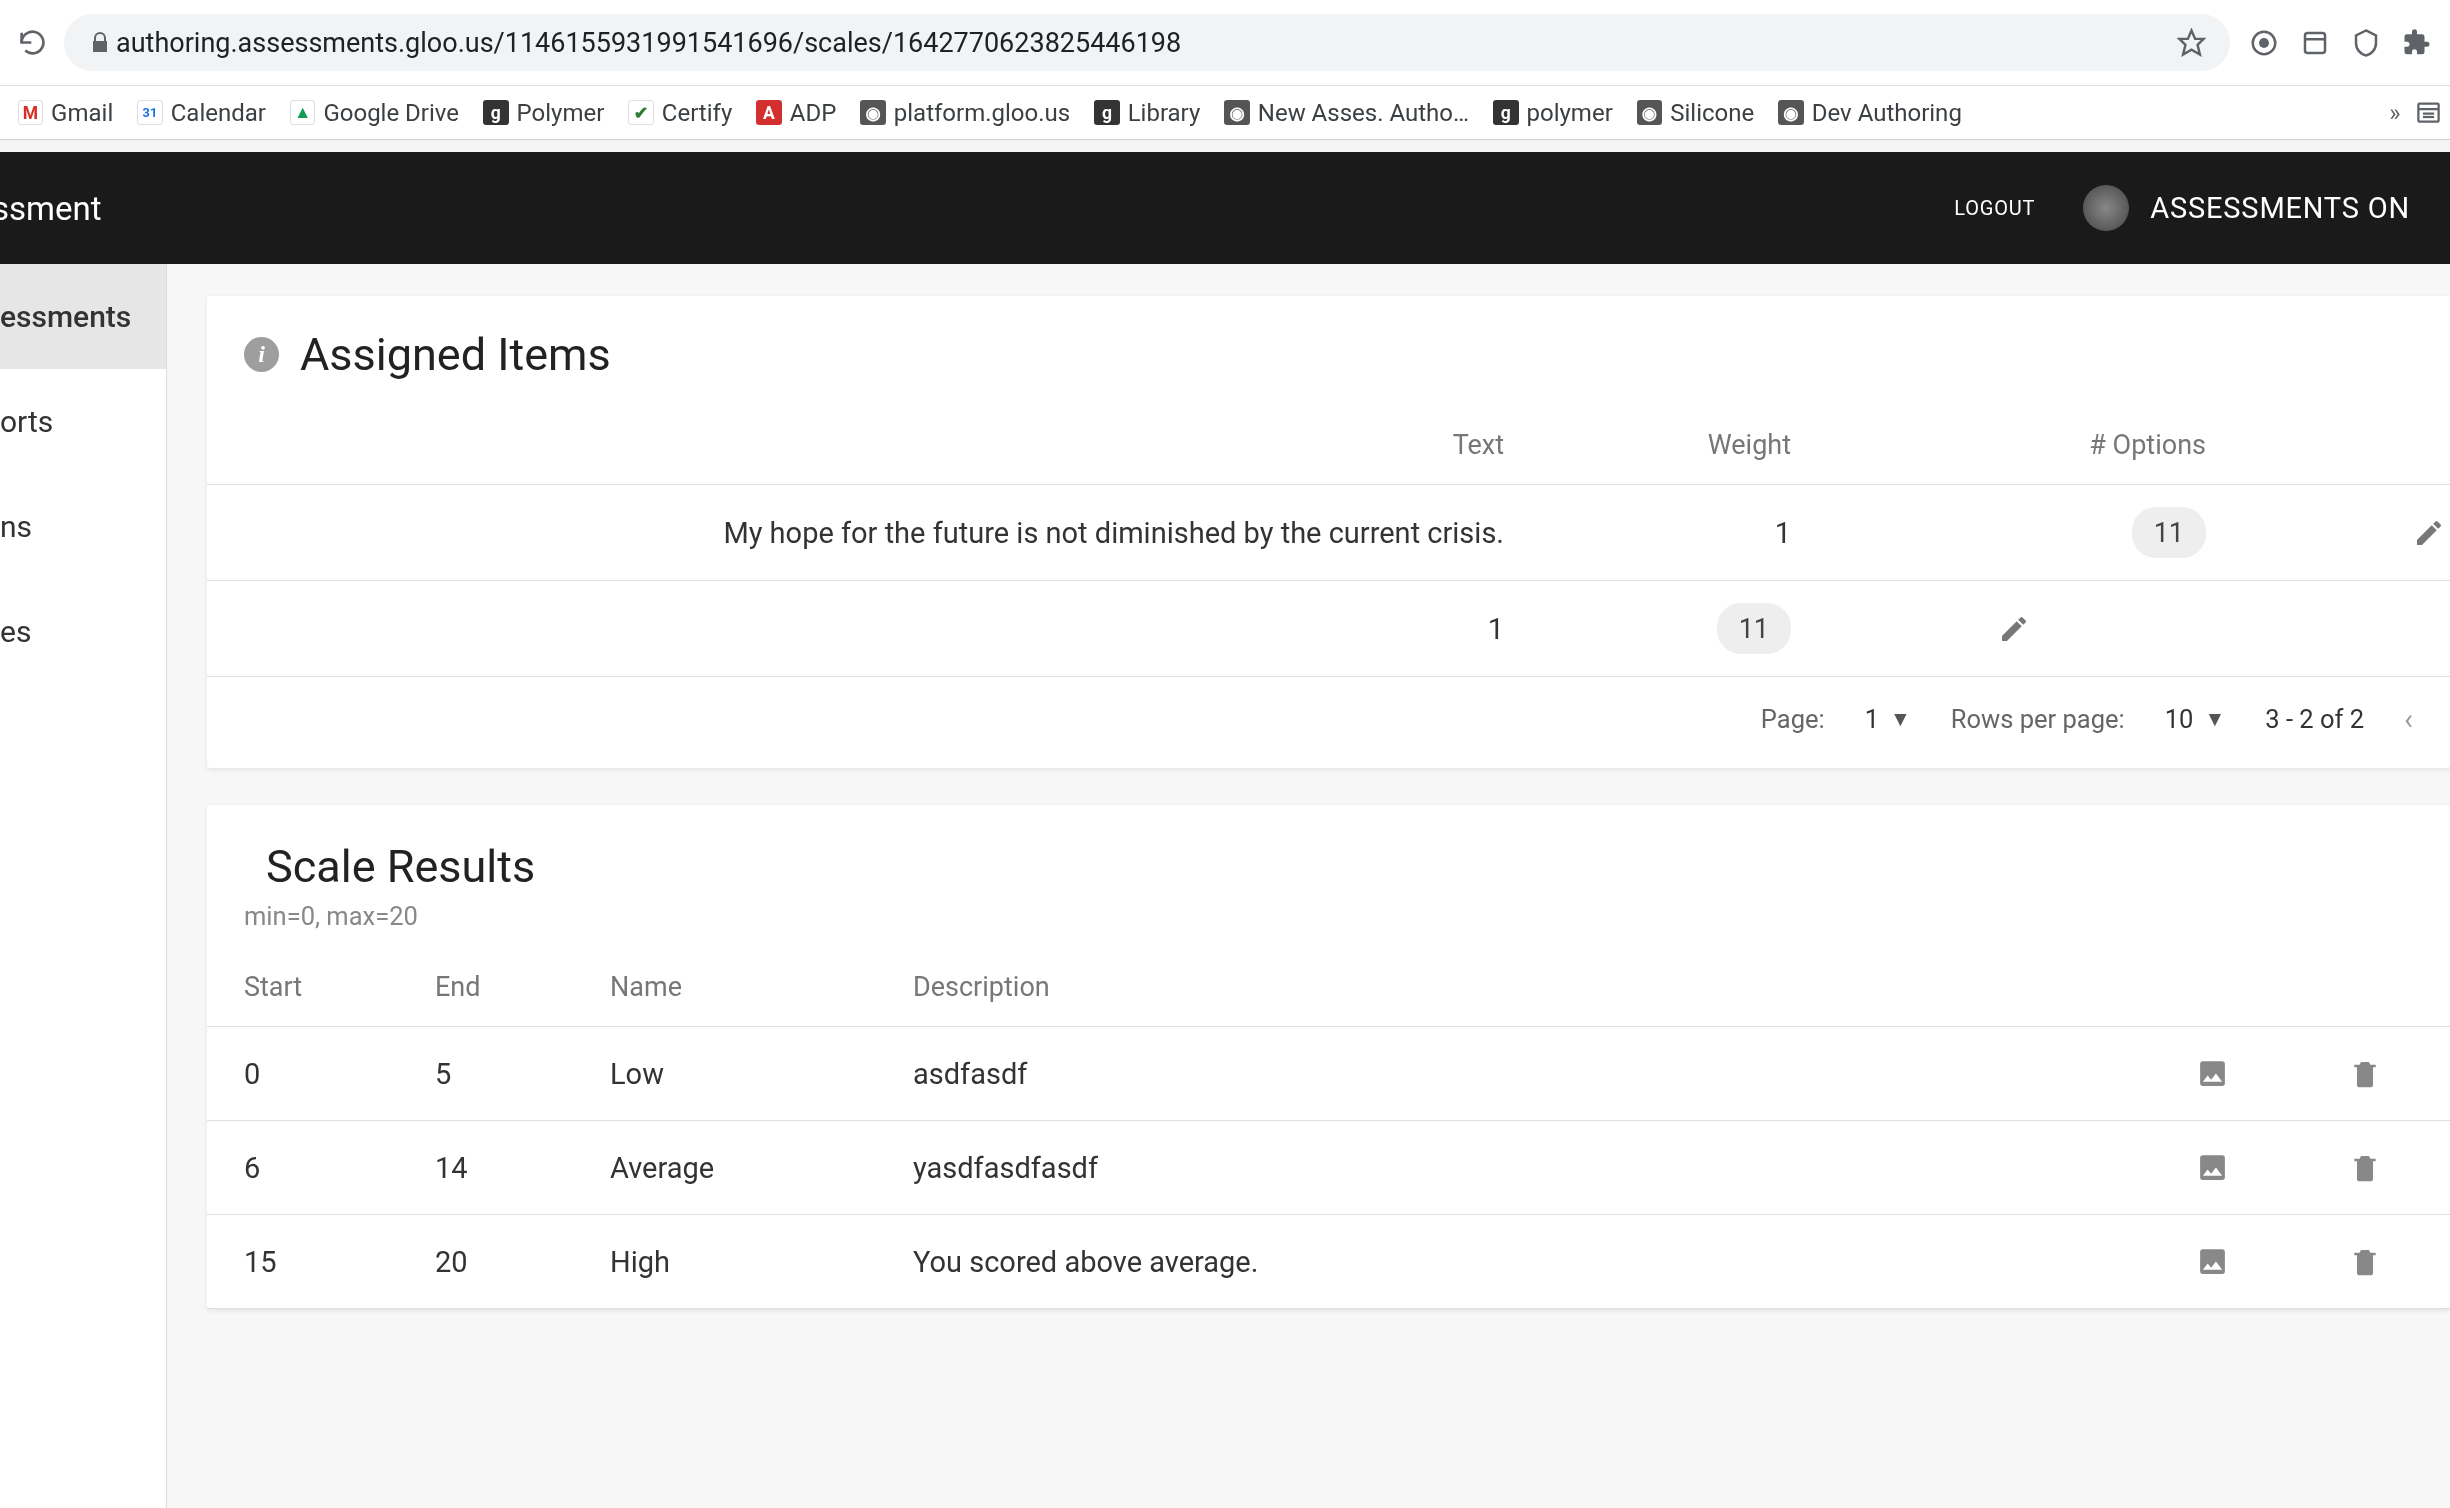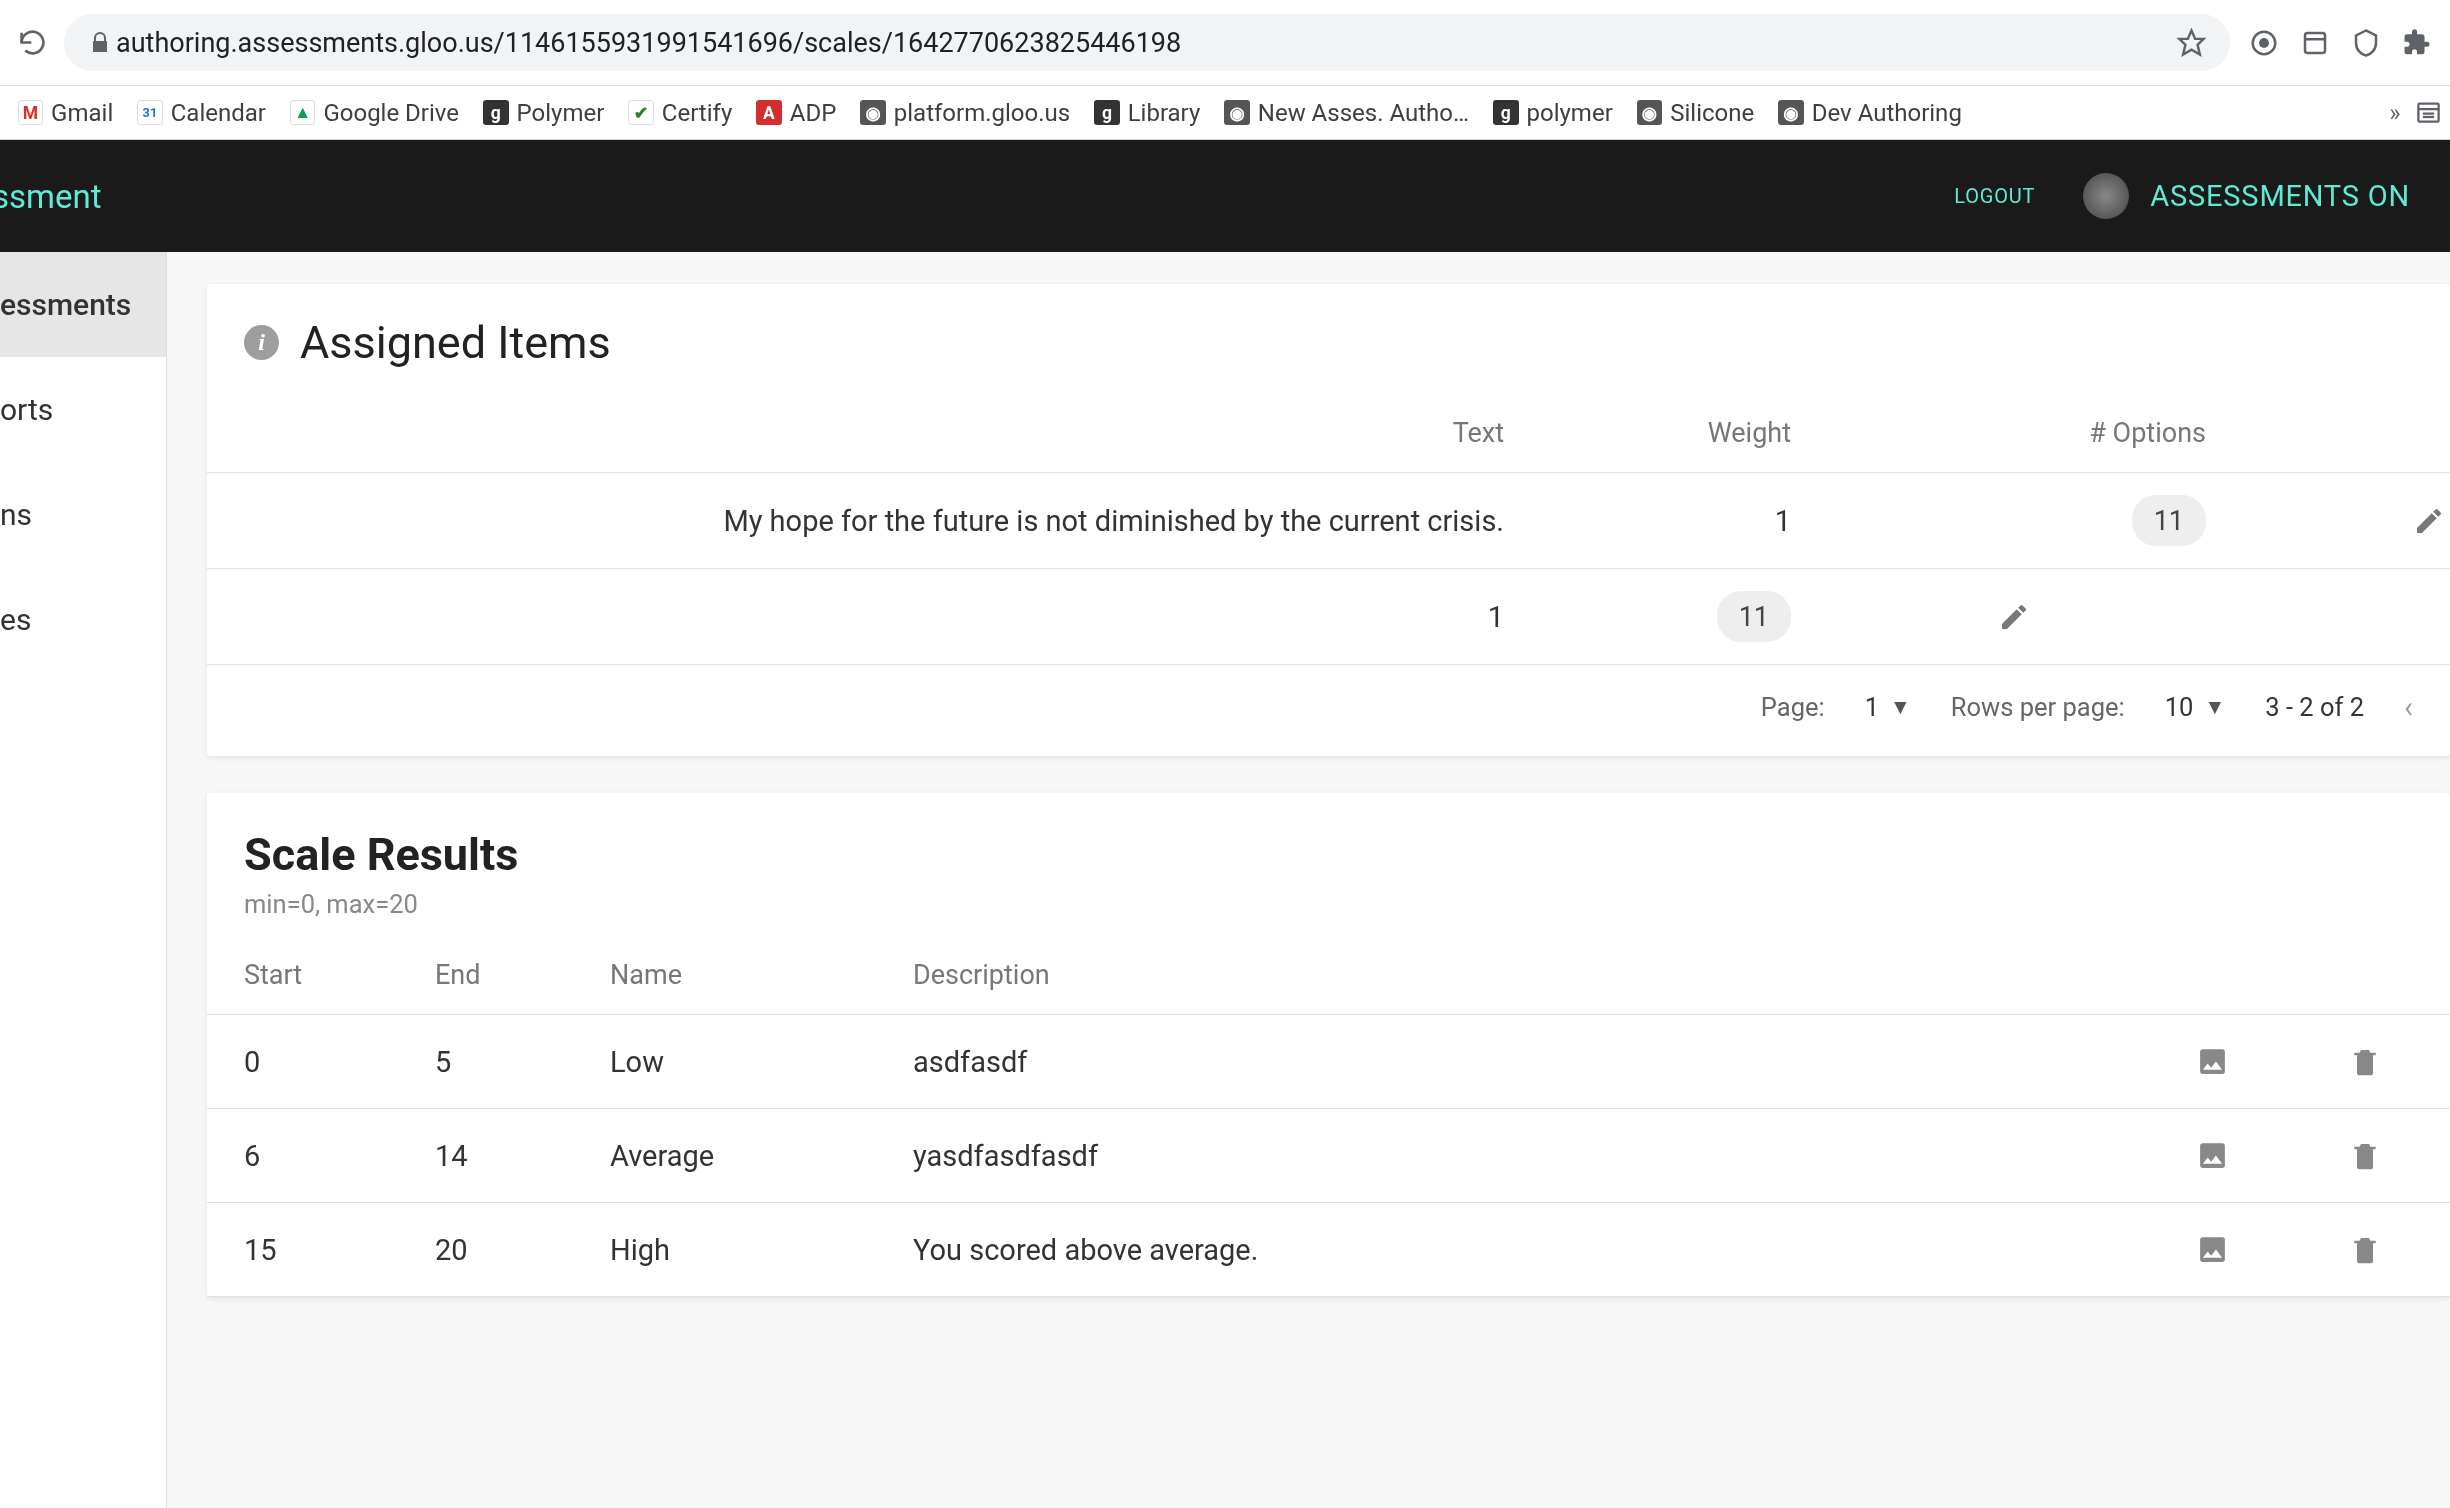--- a/index.html
+++ b/index.html
@@ -68,25 +68,26 @@
     display:flex; align-items:center; justify-content:center;
     font-size:17.5px; font-weight:bold;
     color:#fff;
   }
   .bookmarks-overflow { margin-left:auto; display:flex; align-items:center; gap:14.4px; color:#5f6368;}
 
   
   .app-header {
     height: 112px;
     background: #1a1a1a;
-    color: #5eead4;
+    color: #ffffff;
     display: flex;
     align-items: center;
     padding: 0 40px 0 0;
     font-size: 33px;
+    margin-top: 12px;
   }
   .app-title { padding-left:0; margin-left:-8px; }
   .header-spacer { flex:1; }
   .logout-link { font-size:20px; letter-spacing:0.8px; font-weight:400; margin-right:48px; }
   .header-avatar {
     width:46px; height:46px; border-radius:50%;
     background: radial-gradient(circle, #888 0%, #444 100%);
     margin-right:21px;
   }
   .header-account { font-size:29px; letter-spacing:0.8px; }
@@ -184,21 +185,21 @@
     font-size:25.5px;
     color:#666;
   }
   .footer-select { display:flex; align-items:center; gap:11px; color:#333; }
   .dropdown-caret { font-size:21px; color:#555; }
   .footer-range { color:#333; }
   .footer-chevron { color:#999; font-size:30px; }
 
   
   .scale-header { padding: 35px 37px 16px 37px; }
-  .scale-title { font-size:45px; color:#222; font-weight:700; }
+  .scale-title { font-size:45px; color:#222; font-weight:400;margin-left:22px; }
   .scale-sub { font-size:25.5px; color:#888; margin-top:8px; }
 
   .scale-table-head, .scale-table-row {
     display:grid;
     grid-template-columns: 191px 175px 303px 1196px 207px 1fr;
     align-items:center;
     padding: 0 37px;
   }
   .scale-table-head {
     height: 80px;

